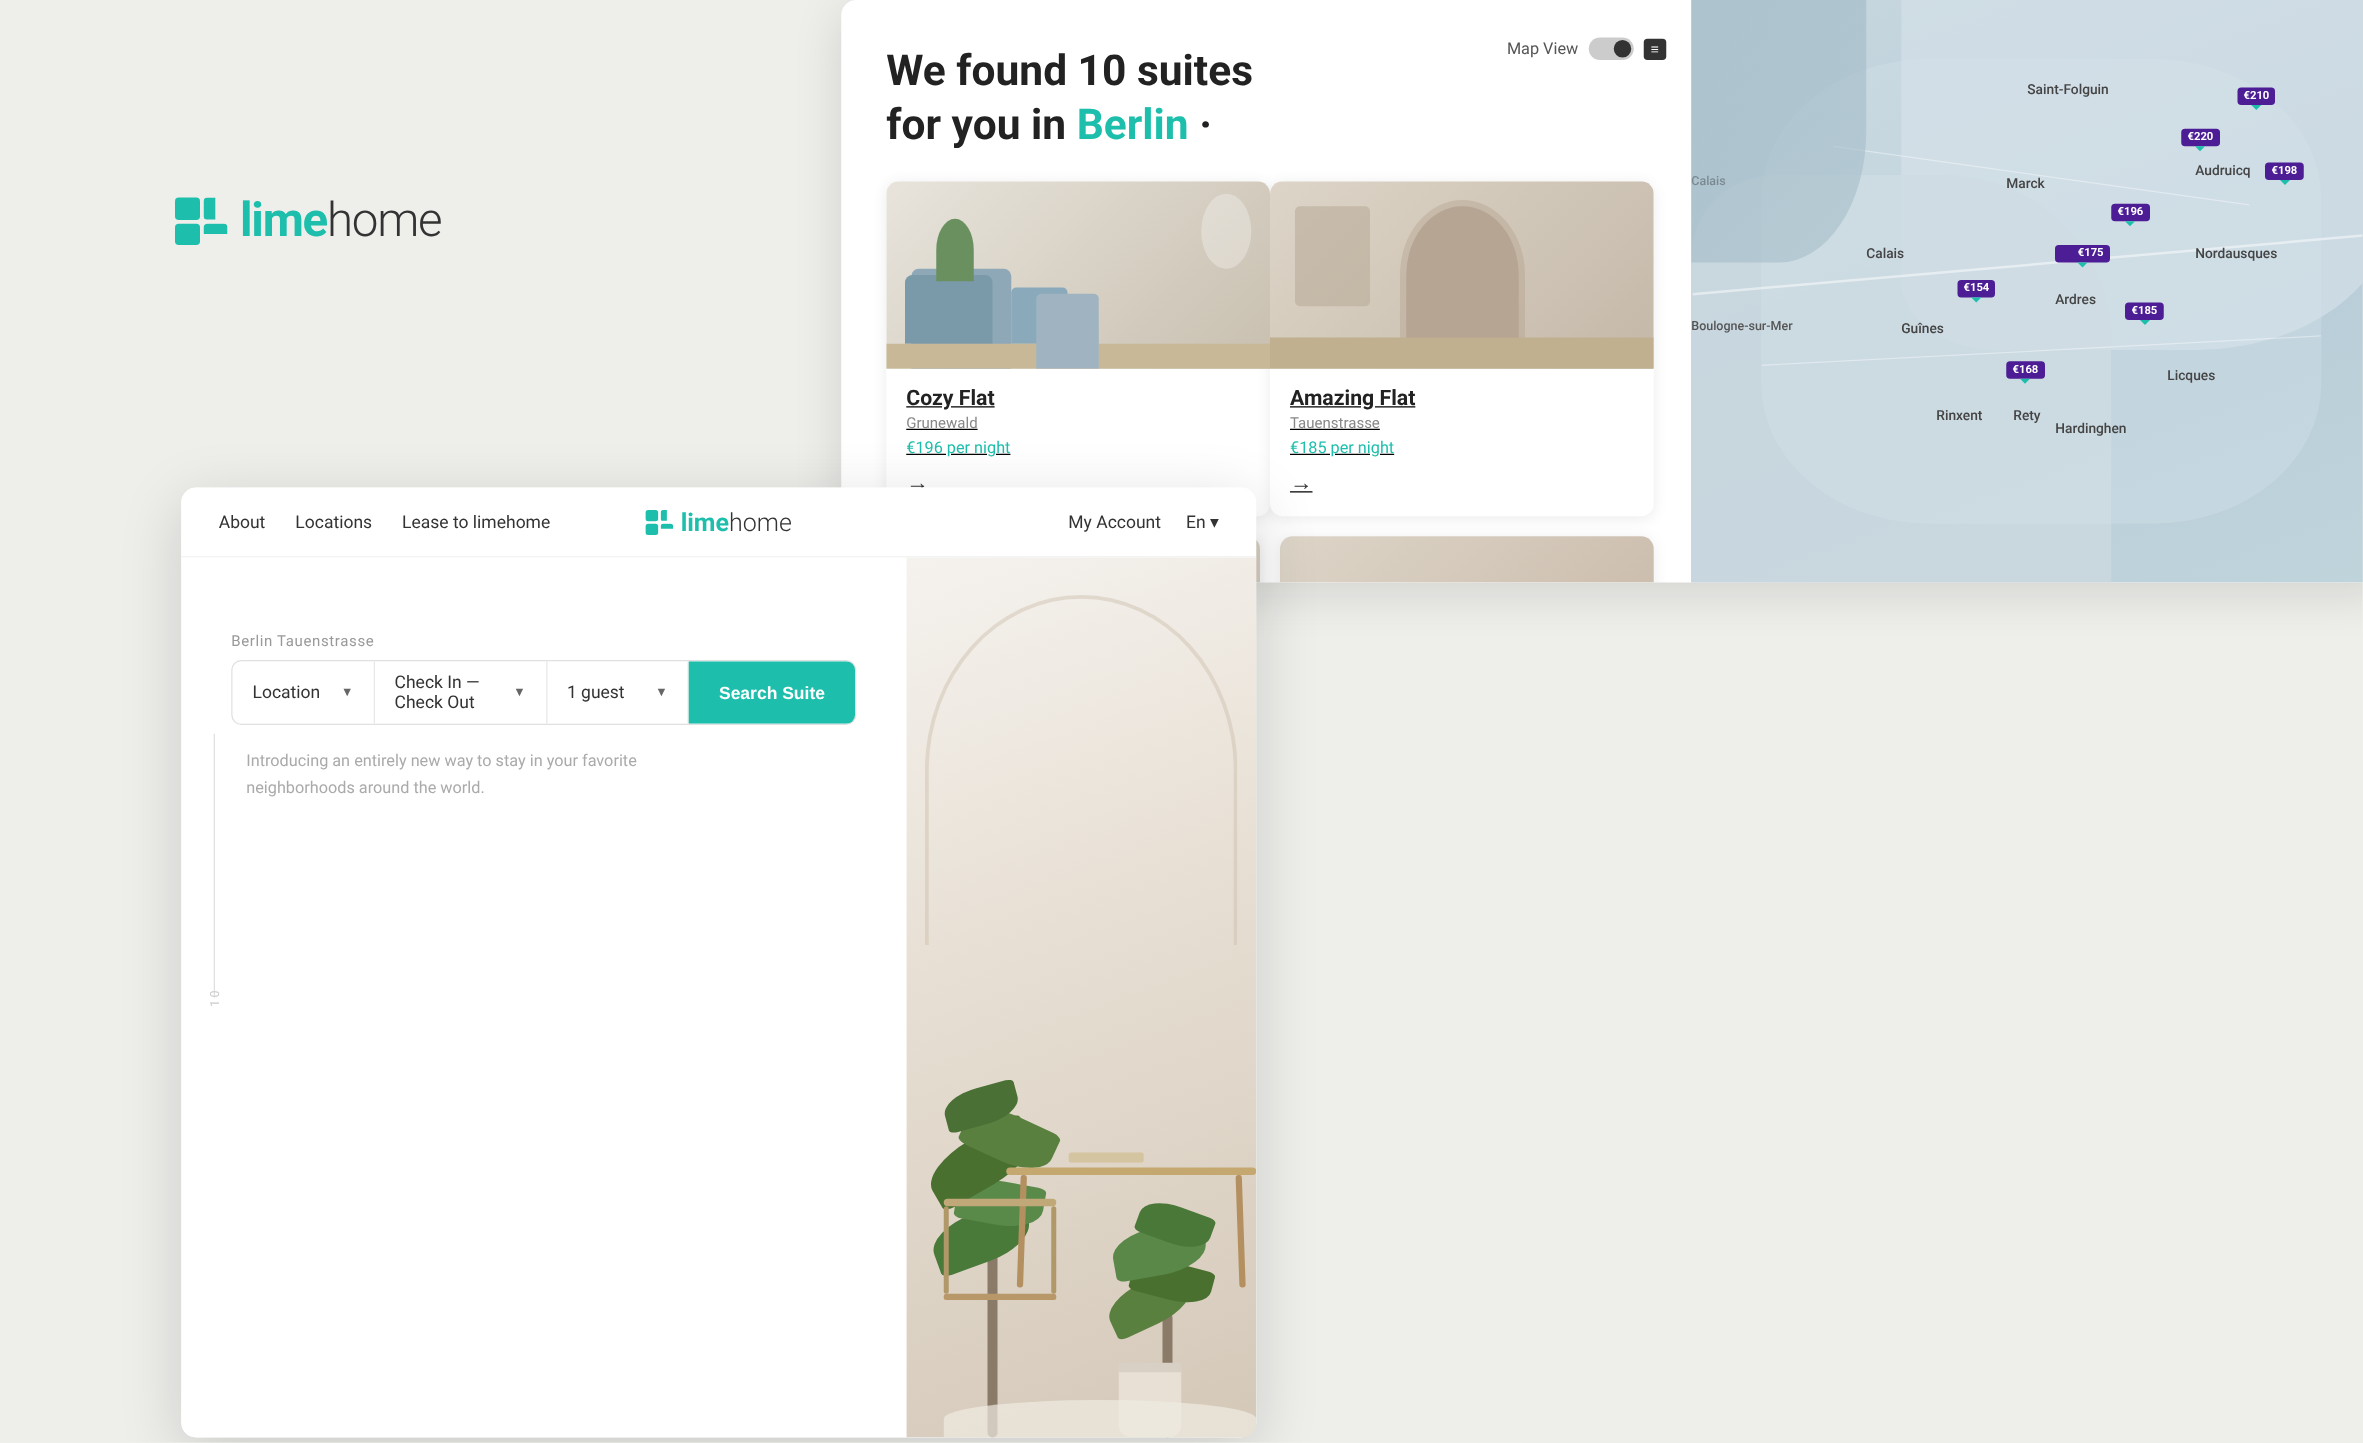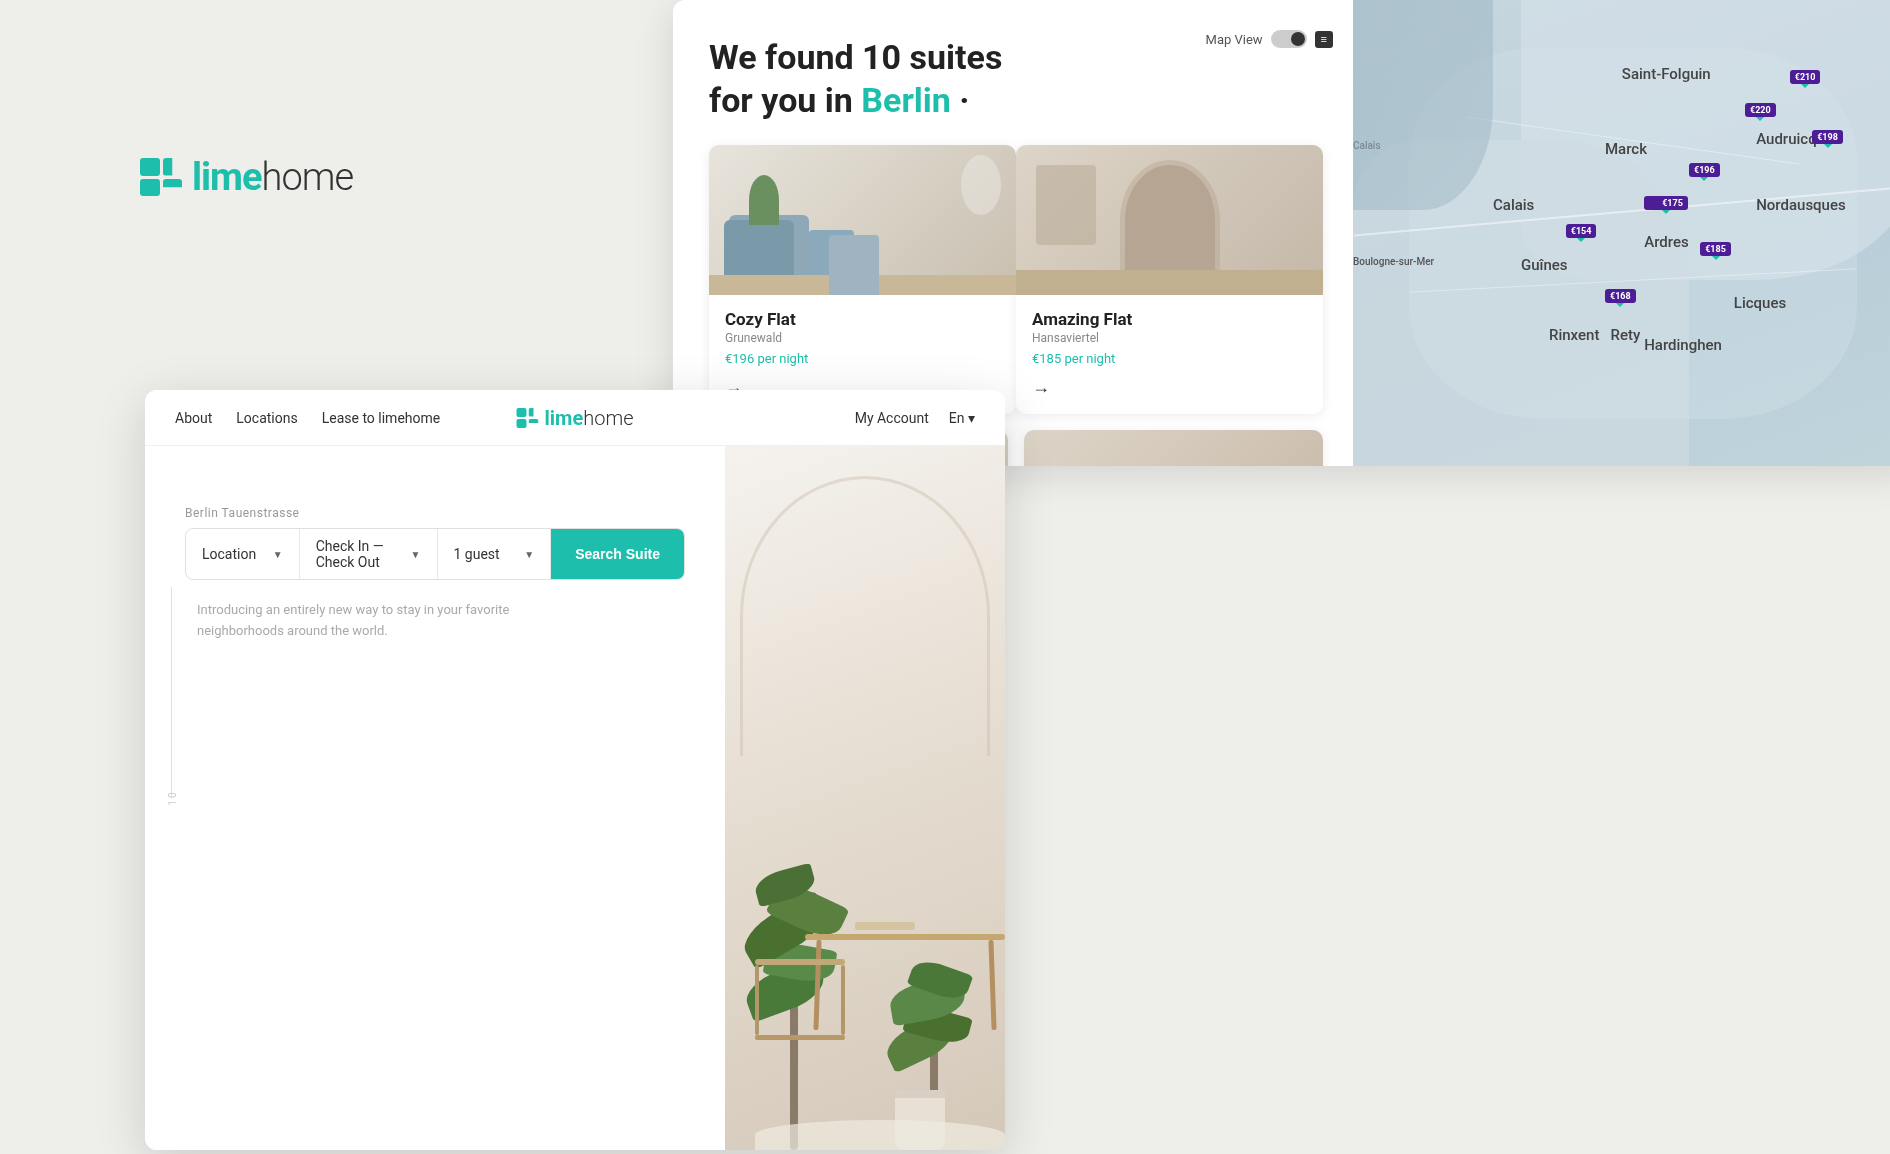--- a/index.html
+++ b/index.html
@@ -91,20 +91,21 @@
       right: 2px;
       top: 2px;
       width: 14px;
       height: 14px;
       background: #333;
       border-radius: 50%;
     }
     .property-grid {
       display: grid;
       grid-template-columns: 1fr 1fr;
+      text-decoration: underline;
     }
     .property-card {
       background: #fff;
       border-radius: 10px;
       box-shadow: 0 2px 12px rgba(0,0,0,0.08);
       overflow: hidden;
     }
     .prop-img-living {
       background: linear-gradient(135deg, #e8e4dc 0%, #c8bfaf 100%);
       height: 150px;
@@ -208,21 +209,21 @@
       bottom: -4px;
       left: 50%;
       transform: translateX(-50%);
       width: 0; height: 0;
       border-left: 4px solid transparent;
       border-right: 4px solid transparent;
       border-top: 4px solid #1dbfac;
     }
     .map-label {
       position: absolute;
-      font-size: 15px;
+      font-size: 11px;
       color: #444;
       font-weight: 500;
     }
 
     
     .front-card {
       position: absolute;
       top: 390px;
       left: 145px;
       width: 860px;
@@ -433,21 +434,21 @@
       </div>
 
       <div class="property-card">
         <div class="prop-img-bedroom">
           <div style="position:absolute;top:15px;left:50%;transform:translateX(-50%);width:100px;height:120px;background:rgba(180,160,140,0.4);border-radius:50% 50% 0 0;"></div>
           <div style="position:absolute;top:20px;left:20px;width:60px;height:80px;background:rgba(180,165,145,0.5);border-radius:4px;"></div>
           <div style="position:absolute;bottom:0;left:0;right:0;height:25px;background:#c0b090;"></div>
         </div>
         <div class="property-info">
           <div class="property-name">Amazing Flat</div>
-          <div class="property-location">Hansaviertel</div>
+          <div class="property-location">Tauenstrasse</div>
           <div class="property-price">€185 per night</div>
           <div class="property-arrow">→</div>
         </div>
       </div>
     </div>
 
     <div class="second-row">
       <div class="second-row-card" style="background:linear-gradient(135deg,#e8e0d5,#d0c8b8);"></div>
       <div class="second-row-card" style="background:linear-gradient(135deg,#ddd5c8,#c8b8a8);"></div>
     </div>

